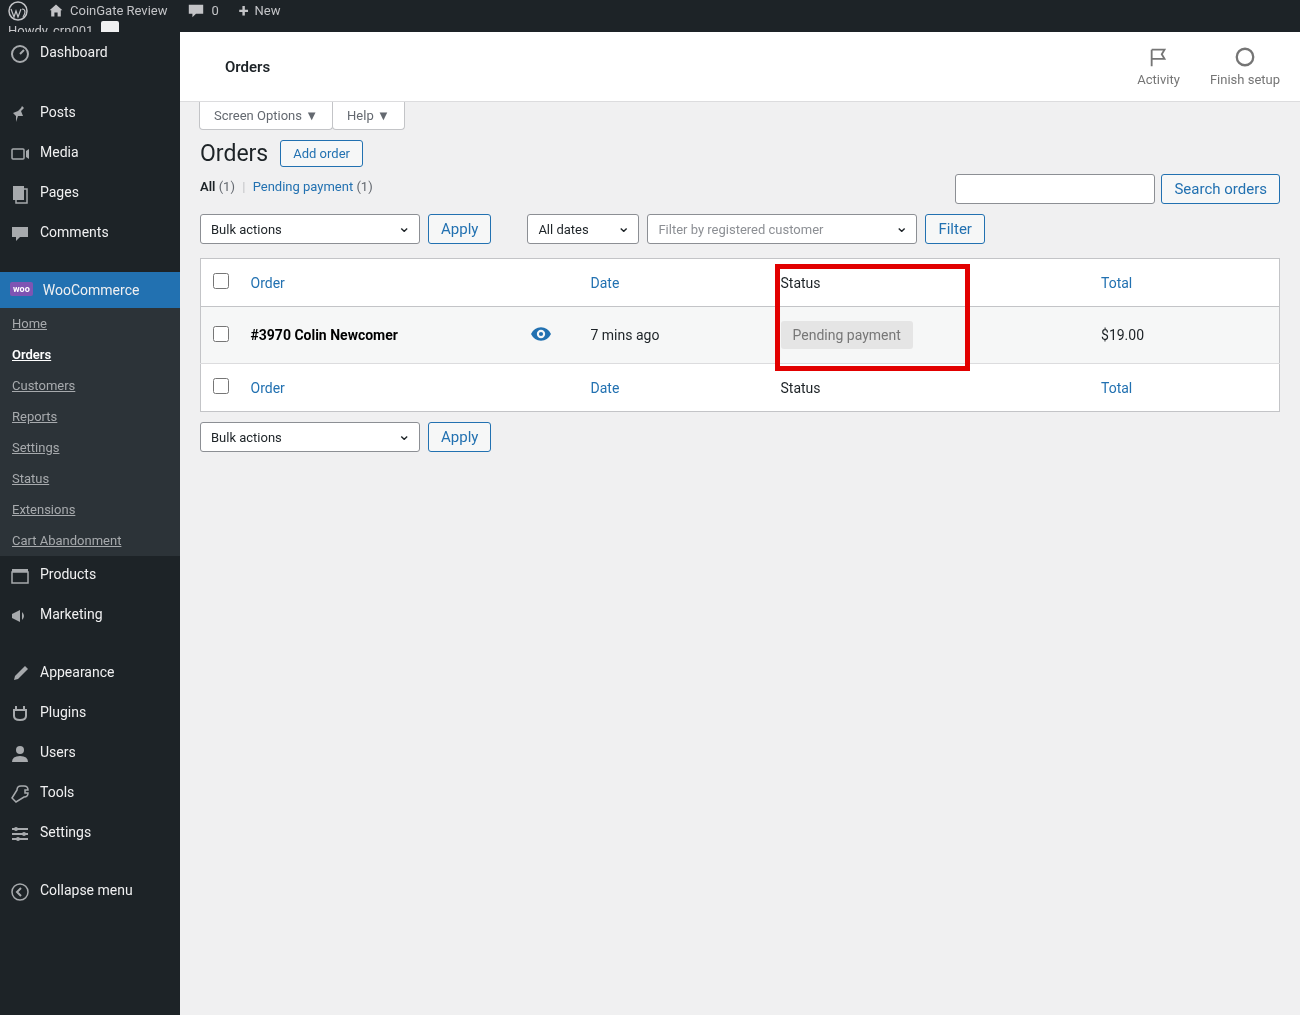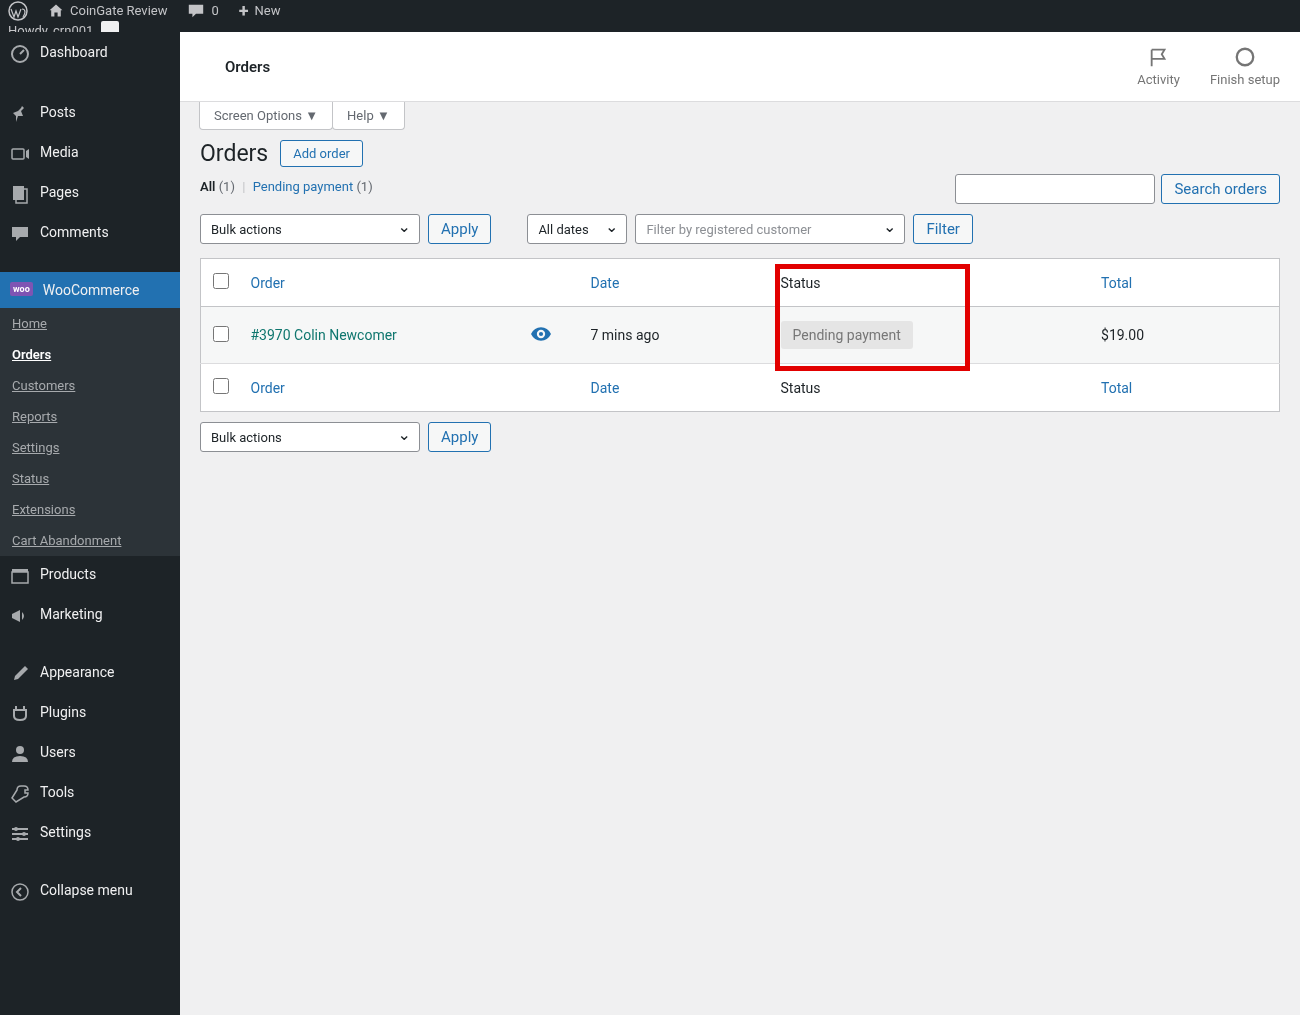--- a/index.html
+++ b/index.html
@@ -62,21 +62,21 @@
     .orders-table { width: 100%; border: 1px solid #c3c4c7; background: #fff; border-collapse: collapse; }
     .orders-table th, .orders-table td { padding: 14px 10px; text-align: left; font-size: 14px; }
     .orders-table th { font-weight: 400; }
     .orders-table th a { color: #2271b1; text-decoration: none; }
     .orders-table thead tr, .orders-table tfoot tr { border-bottom: 1px solid #c3c4c7; }
     .orders-table tfoot tr { border-top: 1px solid #c3c4c7; border-bottom: none; }
     .orders-table tbody tr { border-bottom: 1px solid #dcdcde; background: #f6f7f7; }
     .orders-table .cb { width: 40px; text-align: center; }
     .orders-table .total { text-align: left; padding-right: 36px; }
     .orders-table input[type=checkbox] { width: 16px; height: 16px; }
-    .order-link { color: #0f766e; font-weight: 400; text-decoration: none; }
+    .order-link { color: #000000; font-weight: 700; text-decoration: none; }
     .preview-icon { color: #2271b1; display: inline-block; }
     .status-badge { background: #e5e5e5; color: #777; padding: 6px 12px; border-radius: 3px; display: inline-block; }
     .highlight-box { border: 5px solid #e20000; position: absolute; pointer-events: none; }
     
     .bottom-controls { margin-top: 10px; display: flex; gap: 8px; }
   </style>
 </head>
 <body>
 
 <div class="admin-bar">
@@ -286,21 +286,21 @@
         <input type="text" class="search-input" style="">
         <button class="btn-outline">Search orders</button>
       </div>
 
       <div class="controls-row">
         <div class="select-box" style="width:220px">
             <span>Bulk actions</span>
           </div>
         <button class="btn-outline">Apply</button>
         <div class="gap"></div>
-        <div class="select-box" style="width:100px">
+        <div class="select-box" style="width:112px">
             <span>All dates</span>
           </div>
         <div class="select-box wide">
             <span>Filter by registered customer</span>
           </div>
         <button class="btn-outline">Filter</button>
       </div>
 
       <div style="position:relative;">
       <table class="orders-table">

